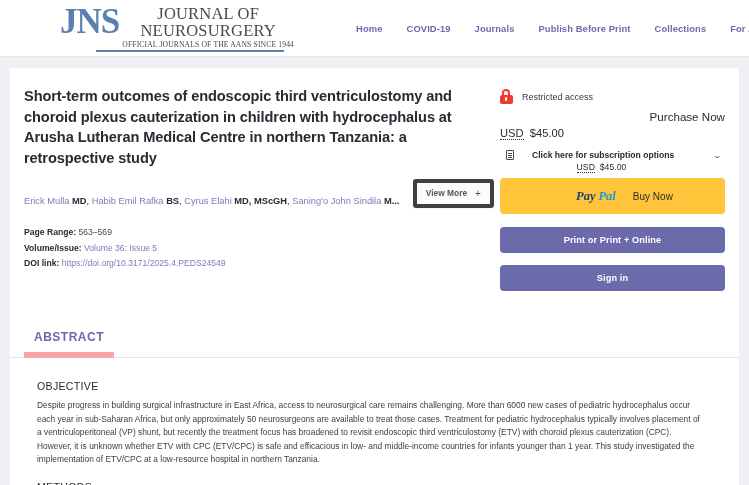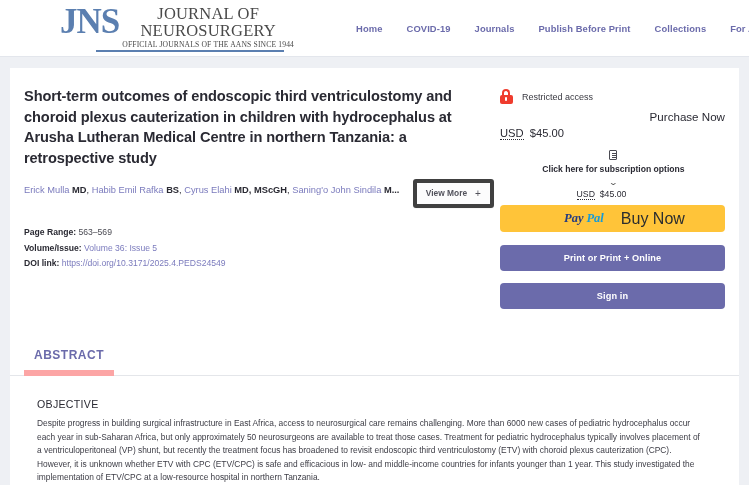--- a/index.html
+++ b/index.html
@@ -92,21 +92,21 @@
   .article-title {
     font-size: 14.6px;
     font-weight: 700;
     color: #2a2a33;
     line-height: 1.42;
     letter-spacing: -0.1px;
   }
 
   .authors-row {
     display: flex;
-    align-items: flex-start;
+    align-items: flex-end;
     margin-top: 12px;
   }
   .authors {
     font-size: 9.3px;
     line-height: 1.4;
     color: #2a2a33;
     flex: 1;
     padding-top: 3px;
     white-space: nowrap;
     overflow: hidden;
@@ -182,25 +182,24 @@
     margin-bottom: 11px;
   }
   .usd-abbr {
     border-bottom: 1px dotted #2a2a33;
     cursor: help;
   }
 
   .sub-options {
     display: flex;
     align-items: center;
-    gap: 4px;
+    gap: 18px;
     padding: 0 4px 0 6px;
     margin-bottom: 2px;
     cursor: pointer;
-    flex-direction: column;
   }
   .doc-icon {
     width: 8px; height: 10px;
     border: 1px solid #4a4a52;
     border-radius: 1px;
     position: relative;
     flex-shrink: 0;
   }
   .doc-icon::after {
     content: "";
@@ -226,33 +225,33 @@
     font-size: 8.7px;
     color: #2a2a33;
     margin-bottom: 6px;
     padding-right: 22px;
   }
 
   .paypal-btn {
     background: #ffc439;
     border: none;
     border-radius: 4px;
-    height: 27px;
+    height: 36px;
     width: 100%;
     display: flex;
     align-items: center;
     justify-content: center;
     gap: 5px;
     cursor: pointer;
     margin-bottom: 13px;
     padding-left: 24px;
   }
   .pp-pay { font-family: "Liberation Serif", serif; font-style: italic; font-weight: 700; font-size: 12.5px; color: #253b80; }
   .pp-pal { font-family: "Liberation Serif", serif; font-style: italic; font-weight: 700; font-size: 12.5px; color: #179bd7; margin-left: -2px; }
-  .pp-buy { font-size: 16px; color: #2c2e2f; margin-left: 12px; }
+  .pp-buy { font-size: 10px; color: #2c2e2f; margin-left: 12px; }
 
   .purple-btn {
     background: #6b6bab;
     color: #ffffff;
     border: none;
     border-radius: 4px;
     width: 100%;
     height: 26px;
     font-size: 9.2px;
     font-weight: 700;

